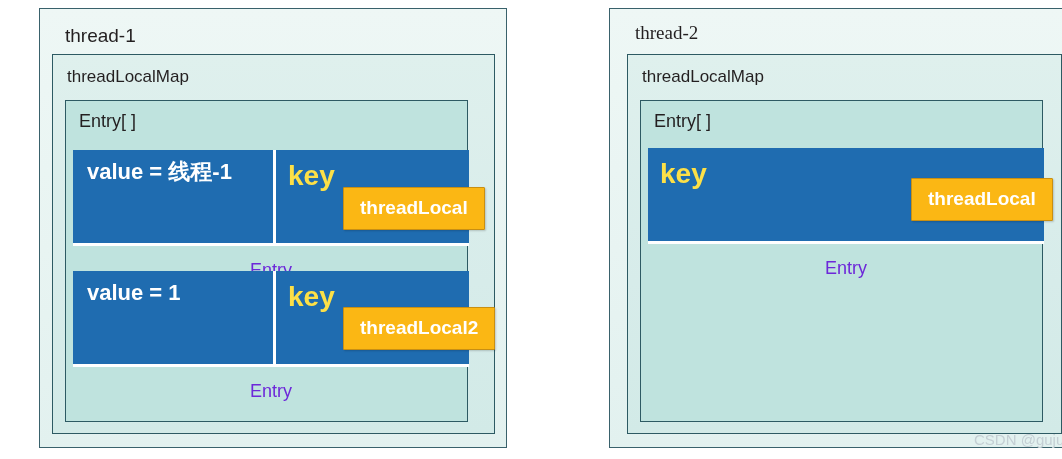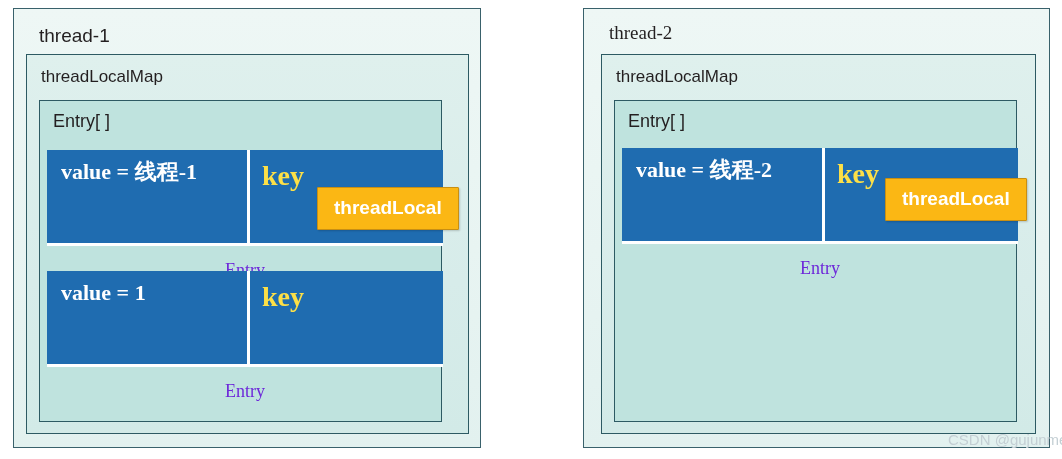--- a/index.html
+++ b/index.html
@@ -12,20 +12,21 @@
     height: 459px;
     position: relative;
     font-family: "Liberation Sans", "DejaVu Sans", sans-serif;
     overflow: hidden;
   }
 
   .canvas {
     position: absolute;
     inset: 0;
     background: #ffffff;
+    margin-left: 26px;
   }
 
   
   .thread-panel {
     position: absolute;
     box-sizing: border-box;
     border: 1px solid #39616b;
     background: linear-gradient(180deg, #eef7f5 0%, #e8f4f2 55%, #e2f1ef 100%);
   }
   #thread-panel-1 { left: 13px;  top: 8px;  width: 468px; height: 440px; }
@@ -76,21 +77,20 @@
     font-size: 18px;
     color: #231f20;
     white-space: nowrap;
   }
 
   
   .entry-row {
     position: absolute;
     width: 396px;
     height: 96px;
-    font-family: Liberation Serif, serif;
   }
   .entry-1a { left: 7px; top: 49px; }
   .entry-1b { left: 7px; top: 170px; }
   .entry-2a { left: 7px; top: 47px; }
 
   .entry-cells {
     position: absolute;
     left: 0;
     top: 0;
     width: 396px;
@@ -195,34 +195,34 @@
           <div class="entry-cells">
             <div class="cell-value">value = 1</div>
             <div class="cell-key">key</div>
           </div>
           <div class="entry-caption">Entry</div>
         </div>
       </div>
     </div>
 
     <div class="badge" id="badge-thread1-a">threadLocal</div>
+    <div class="badge" id="badge-thread1-b">threadLocal2</div>
   </div>
 
   <div class="thread-panel" id="thread-panel-2">
     <div class="panel-title" id="thread-2-title">thread-2</div>
 
     <div class="map-box" id="map-box-2">
       <div class="map-title">threadLocalMap</div>
 
       <div class="entry-array" id="entry-array-2">
         <div class="entry-array-title">Entry[ ]</div>
 
         <div class="entry-row entry-2a">
           <div class="entry-cells">
-            <div class="cell-value">value = 线程-2</div>
             <div class="cell-key">key</div>
           </div>
           <div class="entry-caption">Entry</div>
         </div>
       </div>
     </div>
   </div>
 
   <div class="badge" id="badge-thread2-a">threadLocal</div>
 

